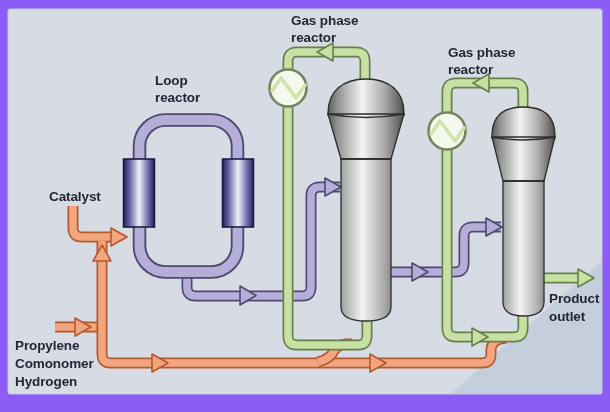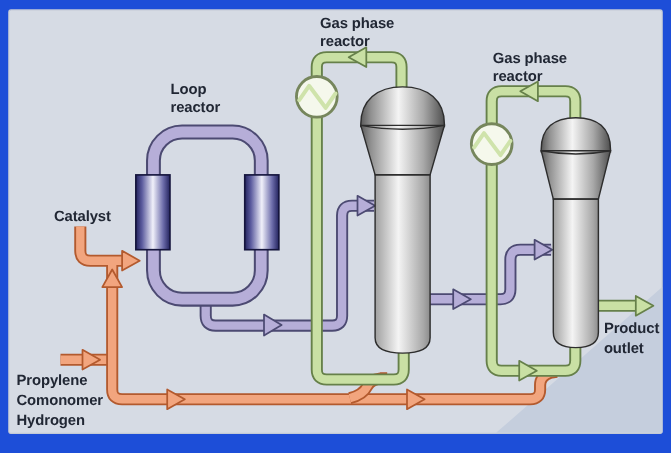--- a/index.html
+++ b/index.html
@@ -1,16 +1,16 @@
 <!DOCTYPE html>
 <html><head>
 <meta charset="utf-8">
 <style>
   html,body{margin:0;padding:0;background:#ffffff;}
-  #stage{position:relative;width:610px;height:412px;background:#1d4ed8;overflow:hidden;
+  #stage{position:relative;width:610px;height:412px;background:#8b5cf6;overflow:hidden;
          font-family:"Liberation Sans",sans-serif;}
   svg text{font-family:"Liberation Sans","DejaVu Sans",sans-serif;font-weight:700;
            font-size:13.5px;fill:#212734;letter-spacing:-0.1px;}
 </style>
 </head>
 <body>
 
 <div id="stage">
 <svg width="610" height="412" viewBox="0 0 610 412">
   <defs>

